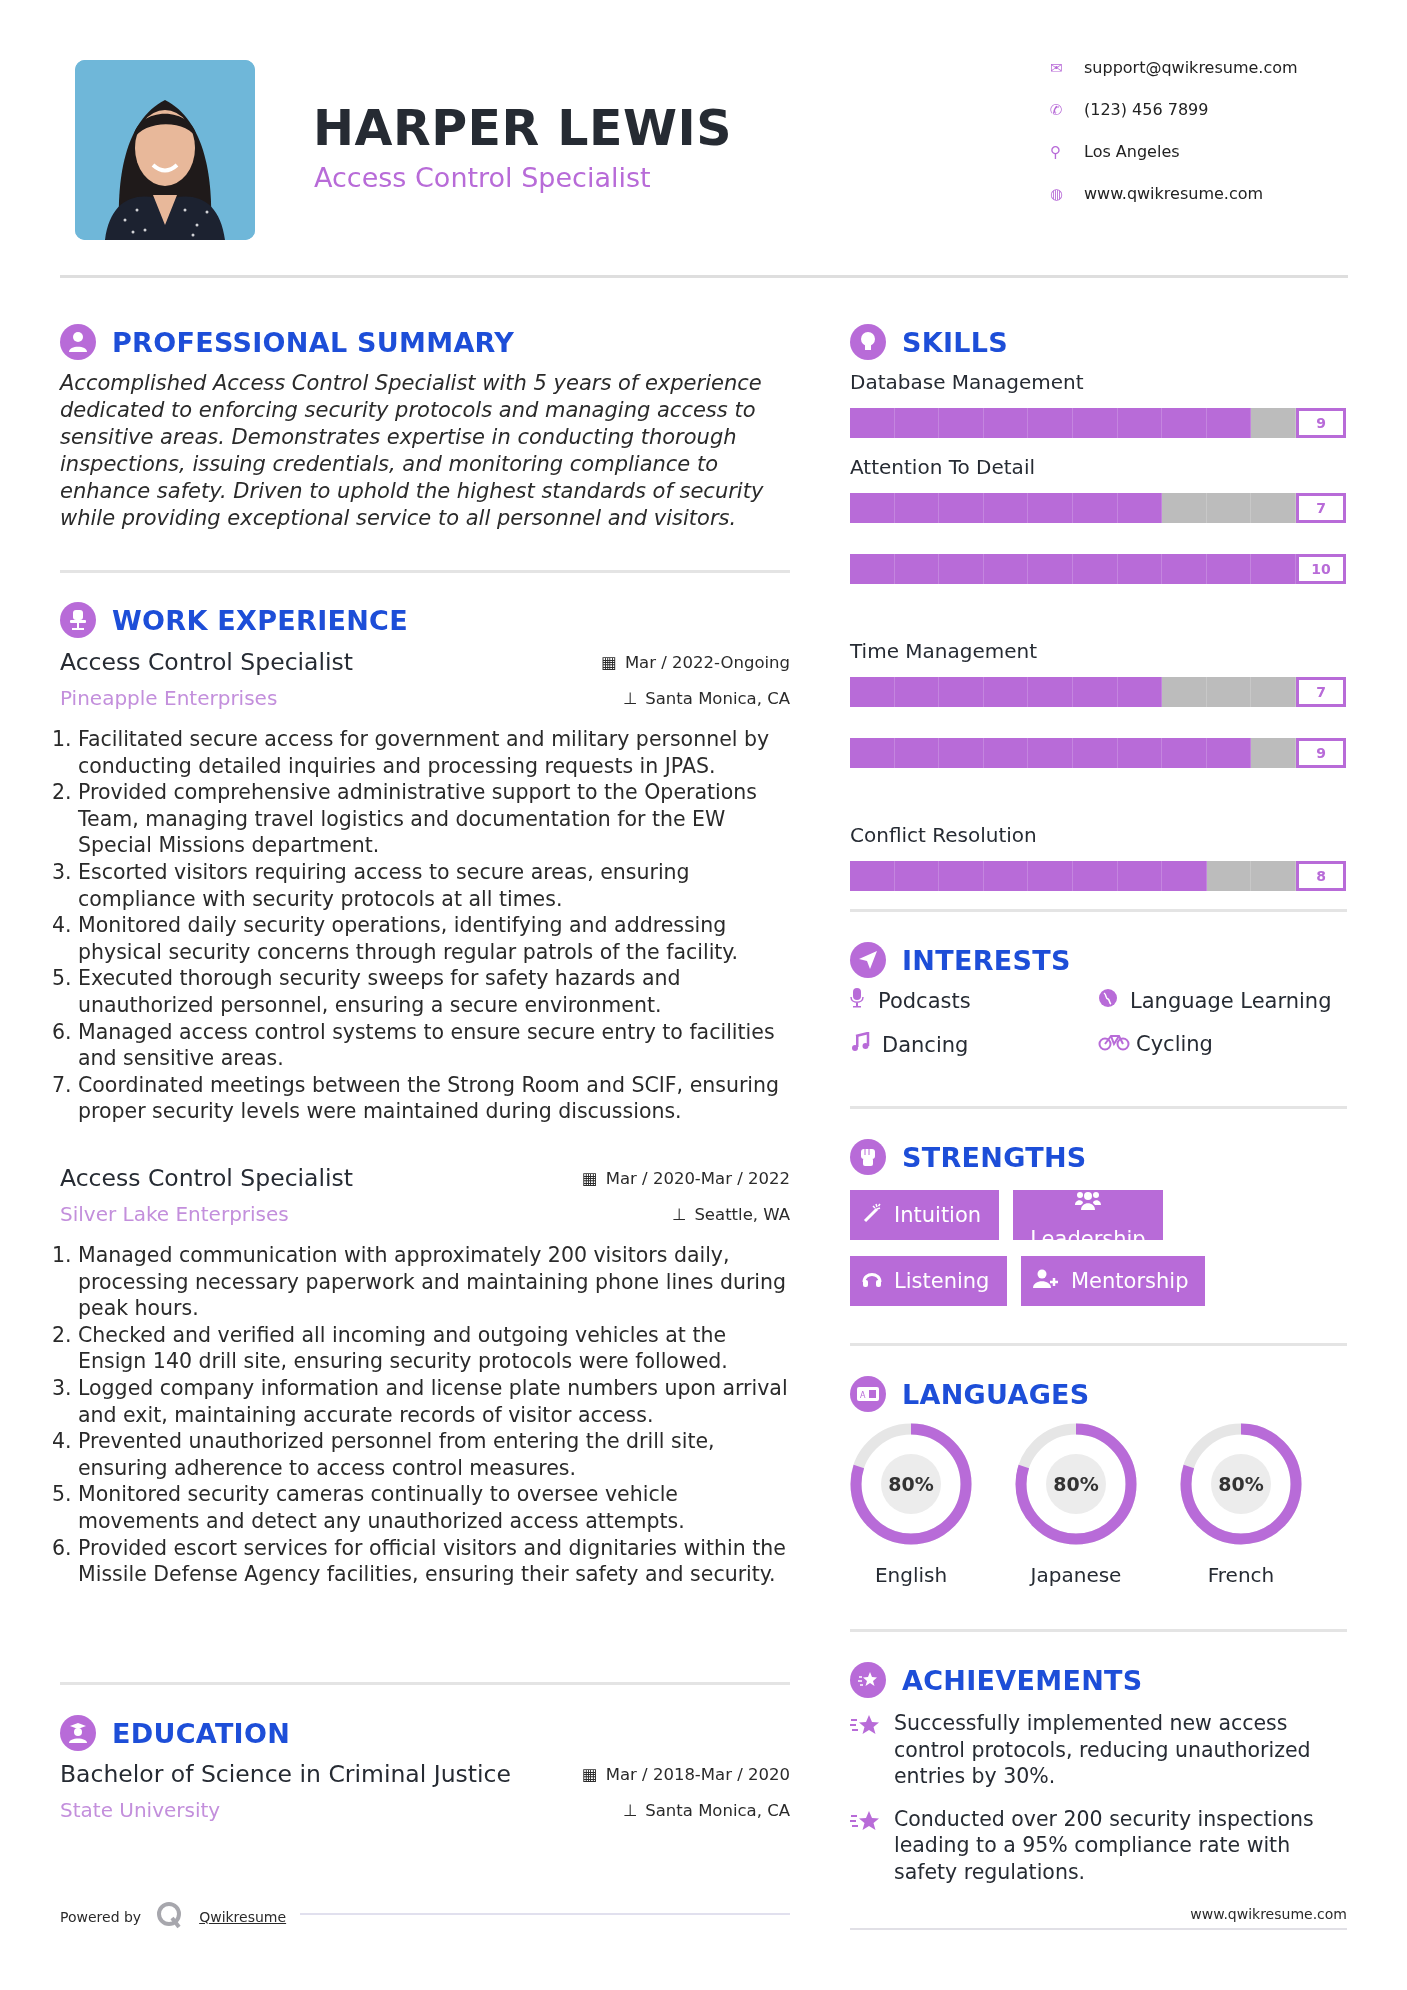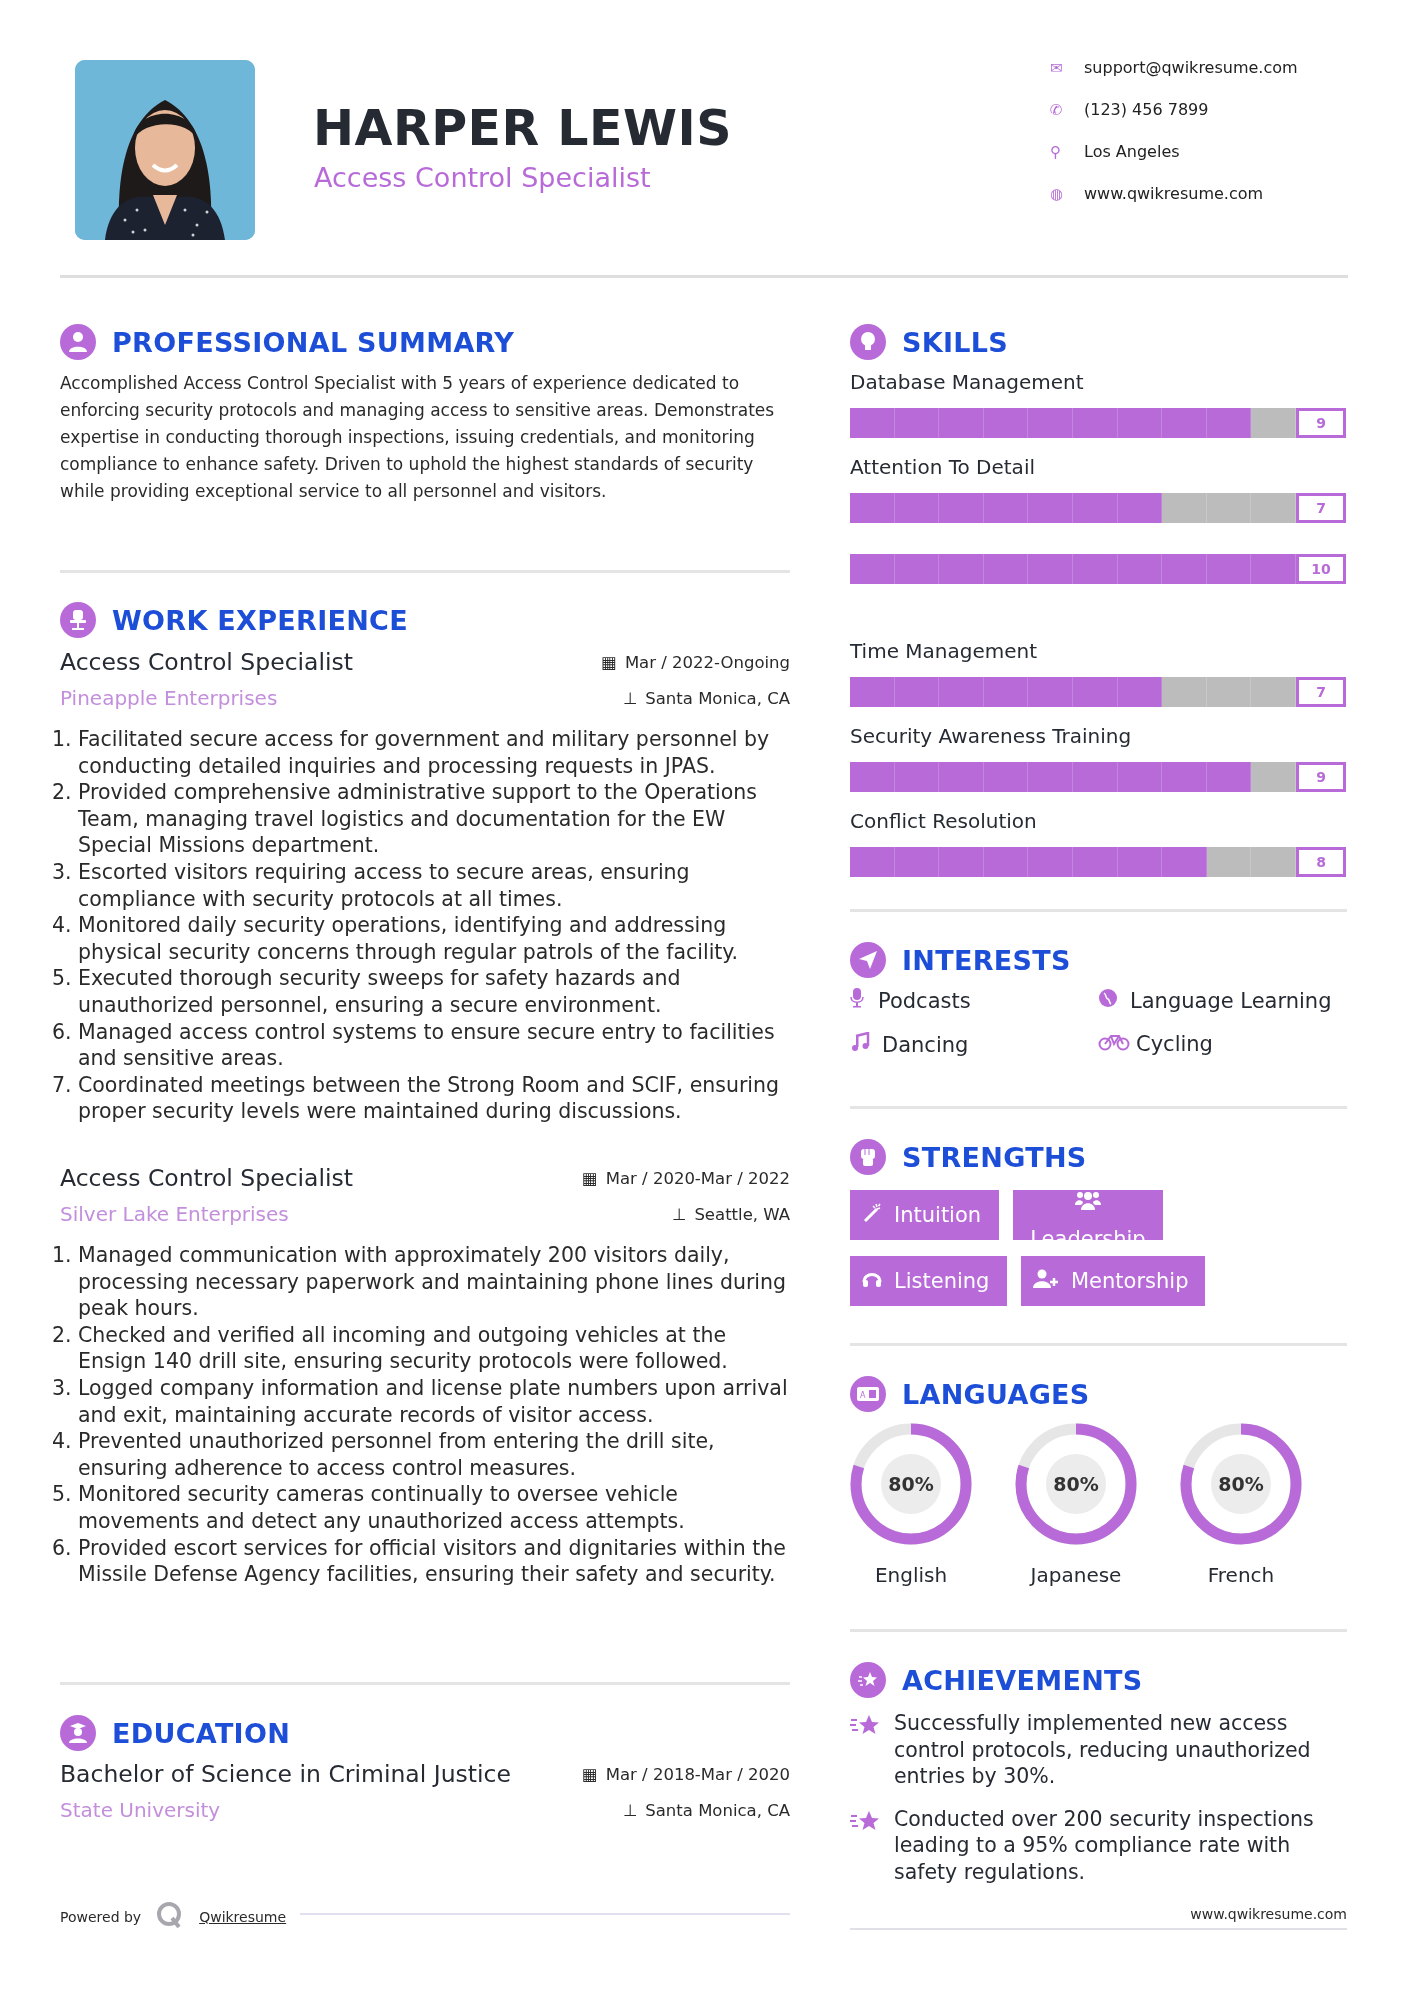--- a/index.html
+++ b/index.html
@@ -15,21 +15,21 @@
   .contact .ic { width: 34px; color: #b86bd8; font-size: 15px; display: inline-flex; justify-content: flex-start; }
   .hdivider { left: 60px; top: 275px; width: 1288px; height: 3px; background: #dedede; }
 
   
   .sec-head { display: flex; align-items: center; }
   .sec-icon { width: 36px; height: 36px; border-radius: 50%; background: #b86bd8; display: flex; align-items: center; justify-content: center; margin-right: 16px; flex-shrink: 0; }
   .sec-title { font-size: 27px; font-weight: bold; color: #1d4ed8; letter-spacing: 0.3px; }
 
   .divider { height: 3px; background: #e4e4e4; }
 
-  .para { font-size: 17px; line-height: 27px; color: #2a2a2a; }
+  .para { font-size: 21px; line-height: 27px; color: #2a2a2a; font-style: italic; }
 
   
   .job-title { font-size: 23.5px; color: #262b33; }
   .job-company { font-size: 20px; color: #c38fdc; }
   .job-meta { font-size: 16.5px; color: #2a2a2a; text-align: right; display: flex; justify-content: flex-end; align-items: center; gap: 8px; }
   ol.bullets { list-style: none; counter-reset: n; }
   ol.bullets li { position: relative; padding-left: 18px; font-size: 20.5px; line-height: 26.6px; color: #2a2a2a; counter-increment: n; }
   ol.bullets li::before { content: counter(n) "."; position: absolute; left: -8px; }
 
   
@@ -292,21 +292,20 @@
         <div class="seg on" style="width: 44.6px;"></div>
         <div class="seg on" style="width: 44.6px;"></div>
         <div class="seg on" style="width: 44.6px;"></div>
         <div class="seg off" style="width: 44.6px;"></div>
         <div class="seg off" style="width: 44.6px;"></div>
         <div class="seg off" style="width: 44.6px;"></div>
         <div class="skill-val">7</div>
       </div>
   </div>
   <div style="height:85px;">
-    <div class="skill-label">Security Awareness Training</div>
     <div class="skill-bar" style="margin-top:14px;">
         <div class="seg on" style="width: 44.6px;"></div>
         <div class="seg on" style="width: 44.6px;"></div>
         <div class="seg on" style="width: 44.6px;"></div>
         <div class="seg on" style="width: 44.6px;"></div>
         <div class="seg on" style="width: 44.6px;"></div>
         <div class="seg on" style="width: 44.6px;"></div>
         <div class="seg on" style="width: 44.6px;"></div>
         <div class="seg on" style="width: 44.6px;"></div>
         <div class="seg on" style="width: 44.6px;"></div>

